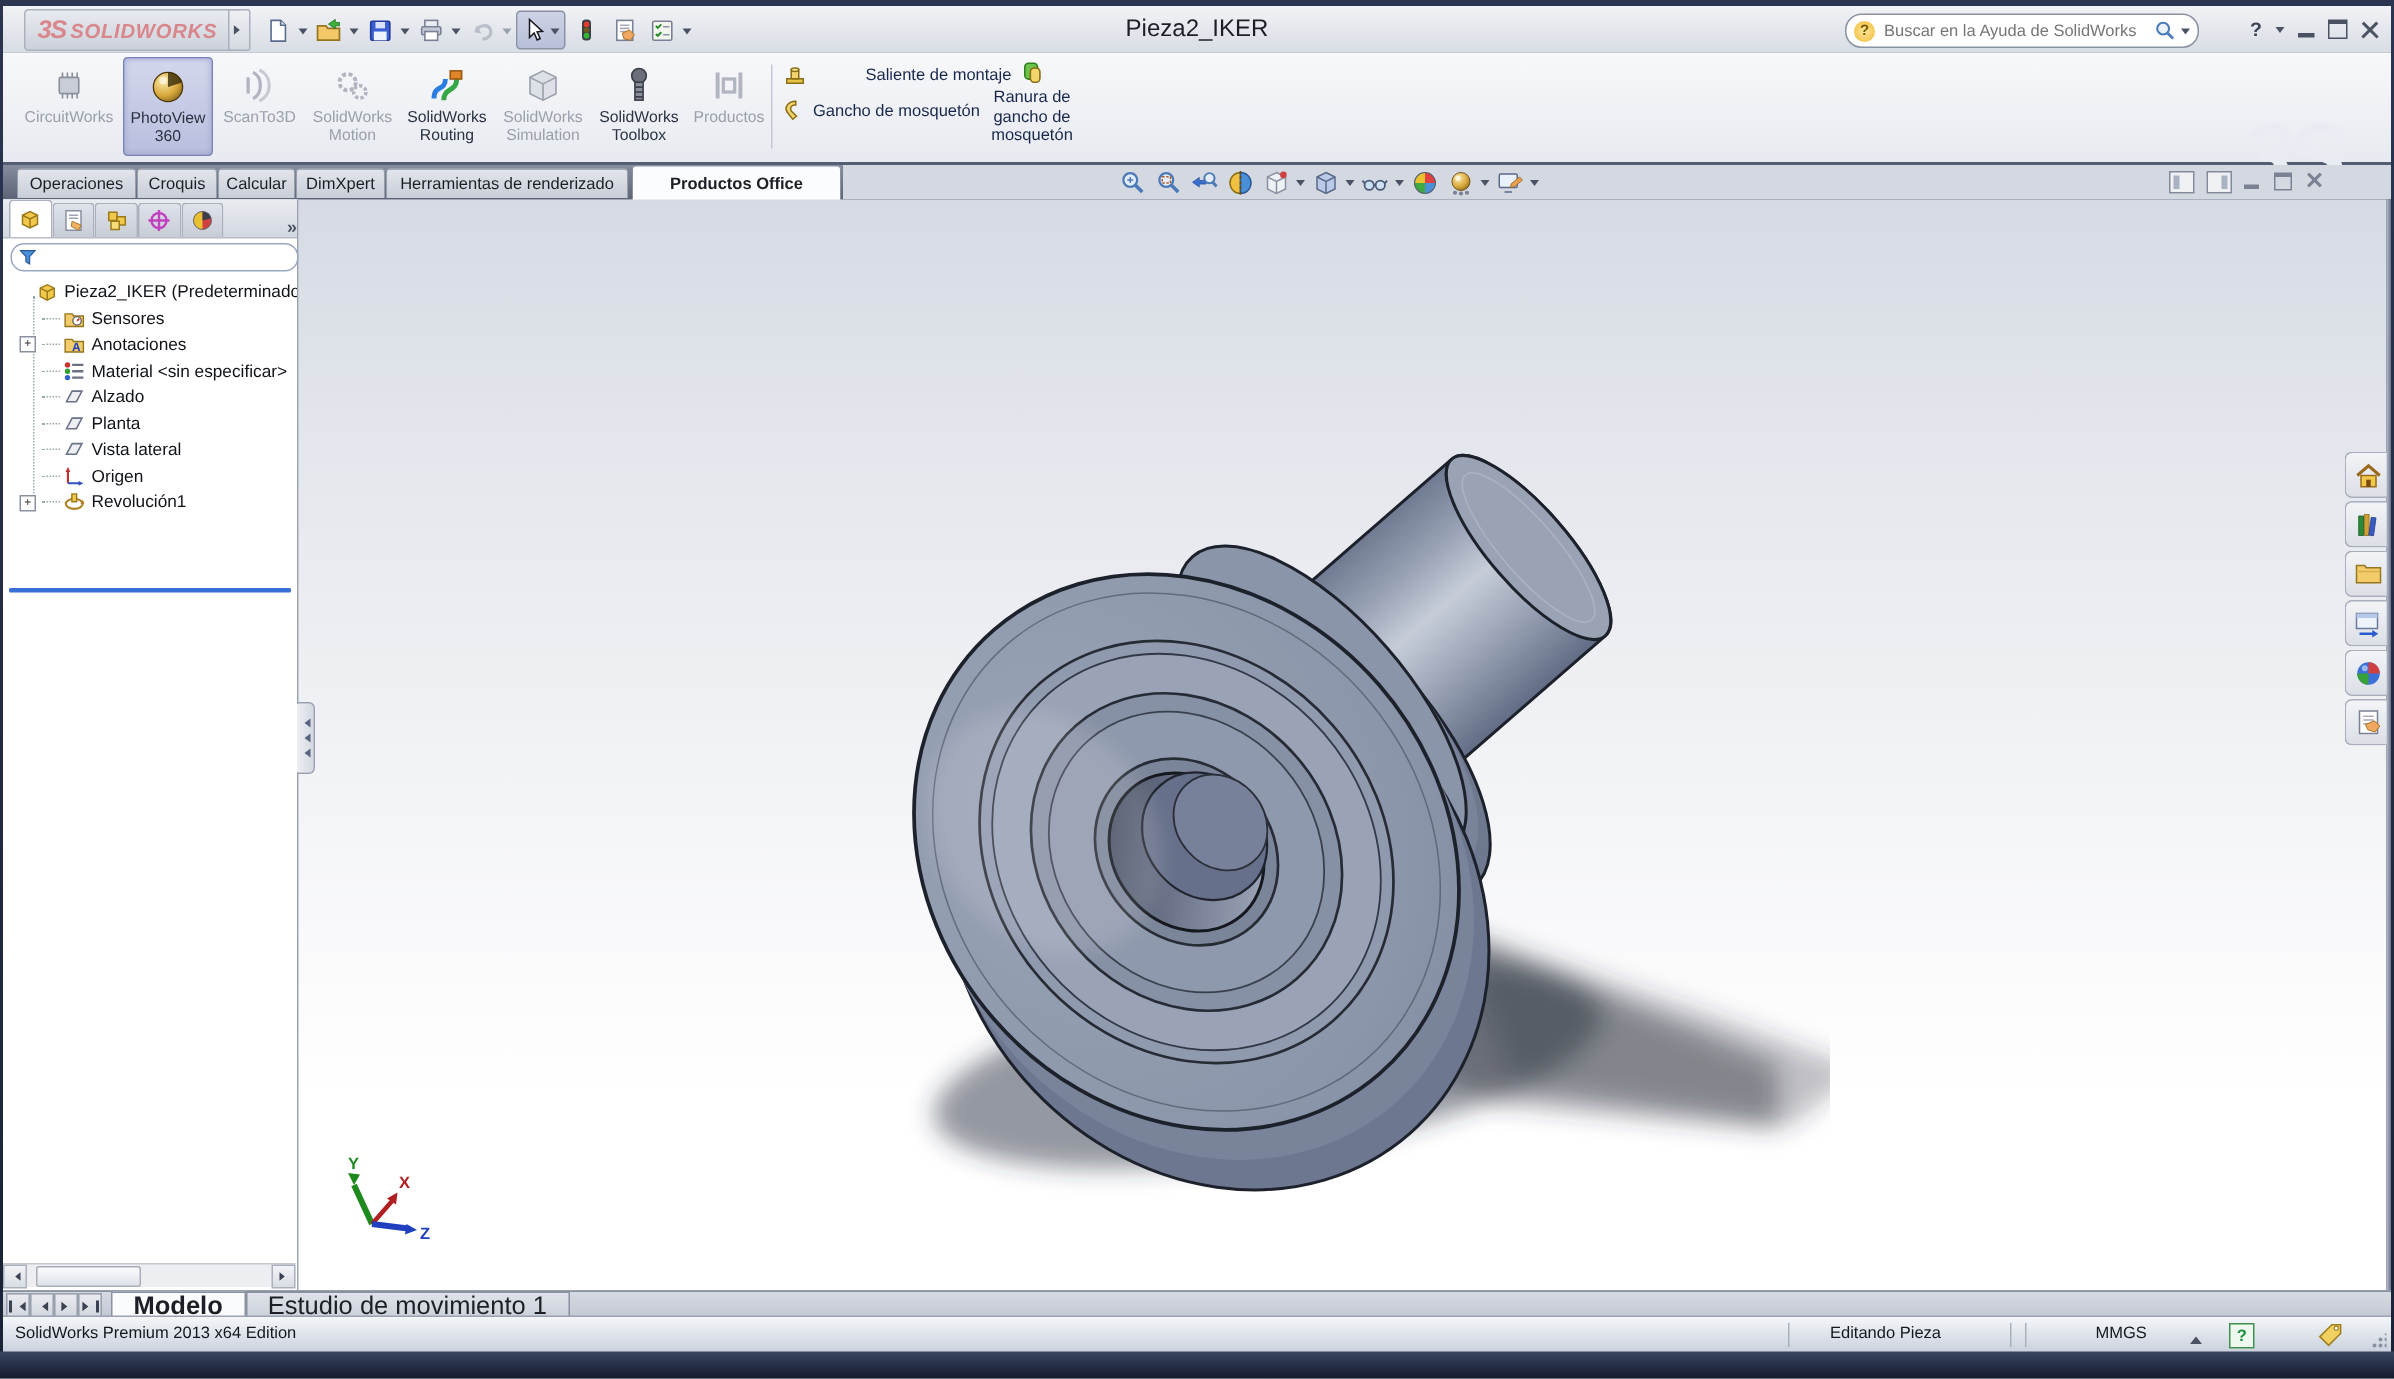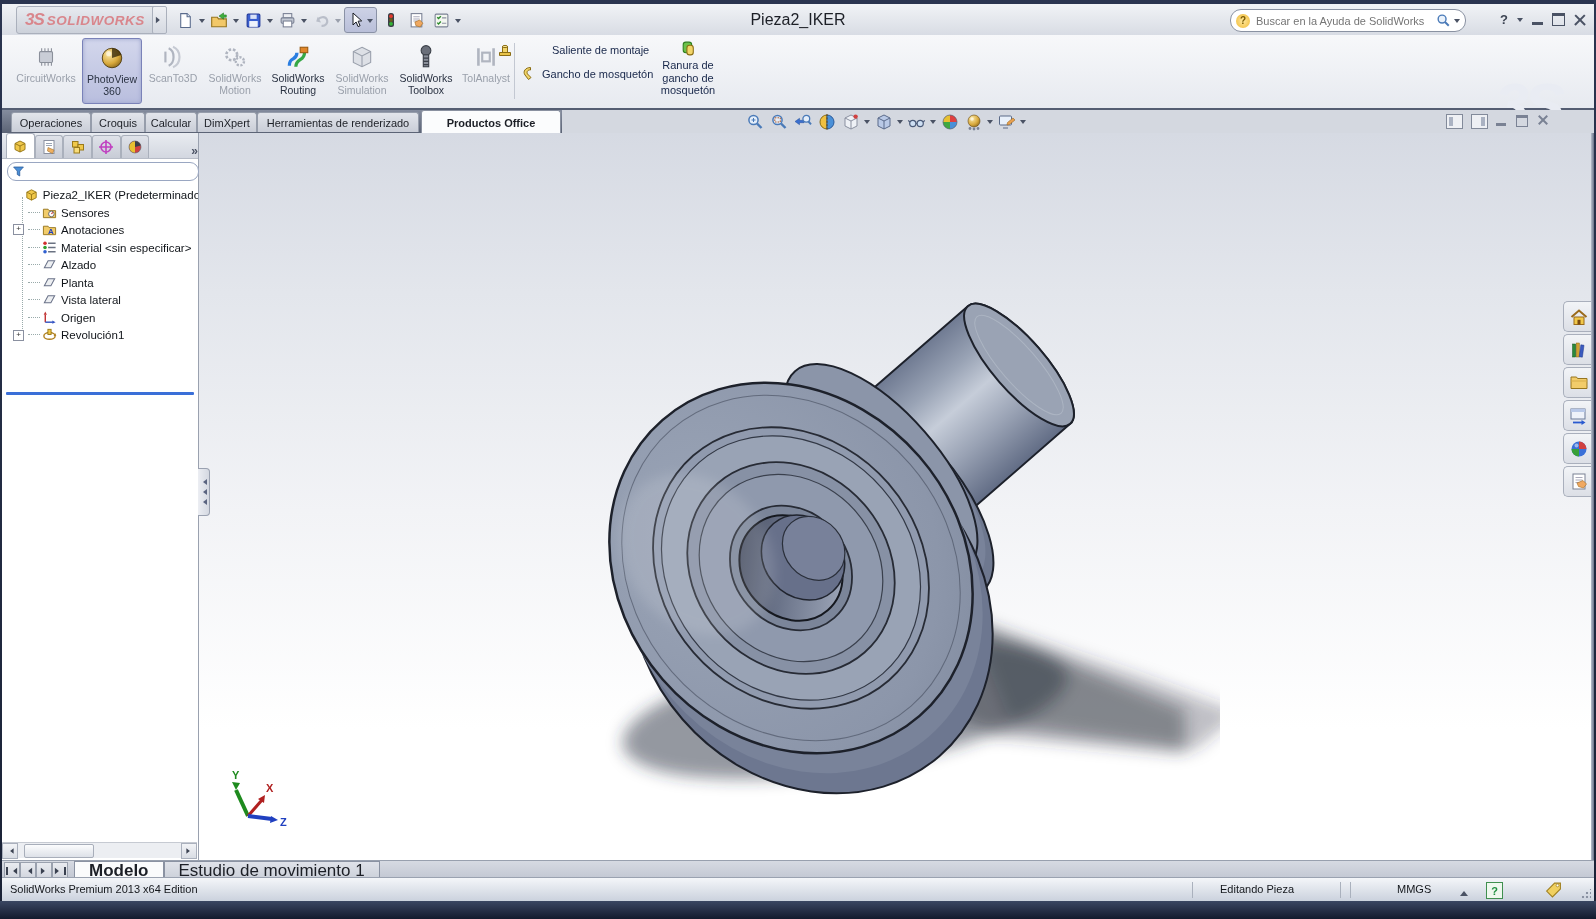--- a/index.html
+++ b/index.html
@@ -509,25 +509,25 @@
       <svg width="26" height="26">
           <use href="#ic-bolt"></use>
         </svg>
       <span class="lbl">SolidWorks
 Toolbox</span>
     </div>
     <div class="app disabled" style="width:56px">
       <svg width="26" height="26">
           <use href="#ic-tol"></use>
         </svg>
-      <span class="lbl">TolAnalyst</span>
+      <span class="lbl">Productos</span>
     </div>
   </div>
   <div class="vsep"></div>
-  <div class="tool-row" style="left:495px;top:7px;gap:39px;">
+  <div class="tool-row" style="left:520px;top:7px;gap:39px;">
     <svg width="16" height="16">
         <use href="#ic-boss"></use>
       </svg>
     <span>Saliente de montaje</span>
   </div>
   <div class="tool-row" style="left:518px;top:31px;">
     <svg width="16" height="16">
         <use href="#ic-hook"></use>
       </svg>
     <span>Gancho de mosquetón</span>

